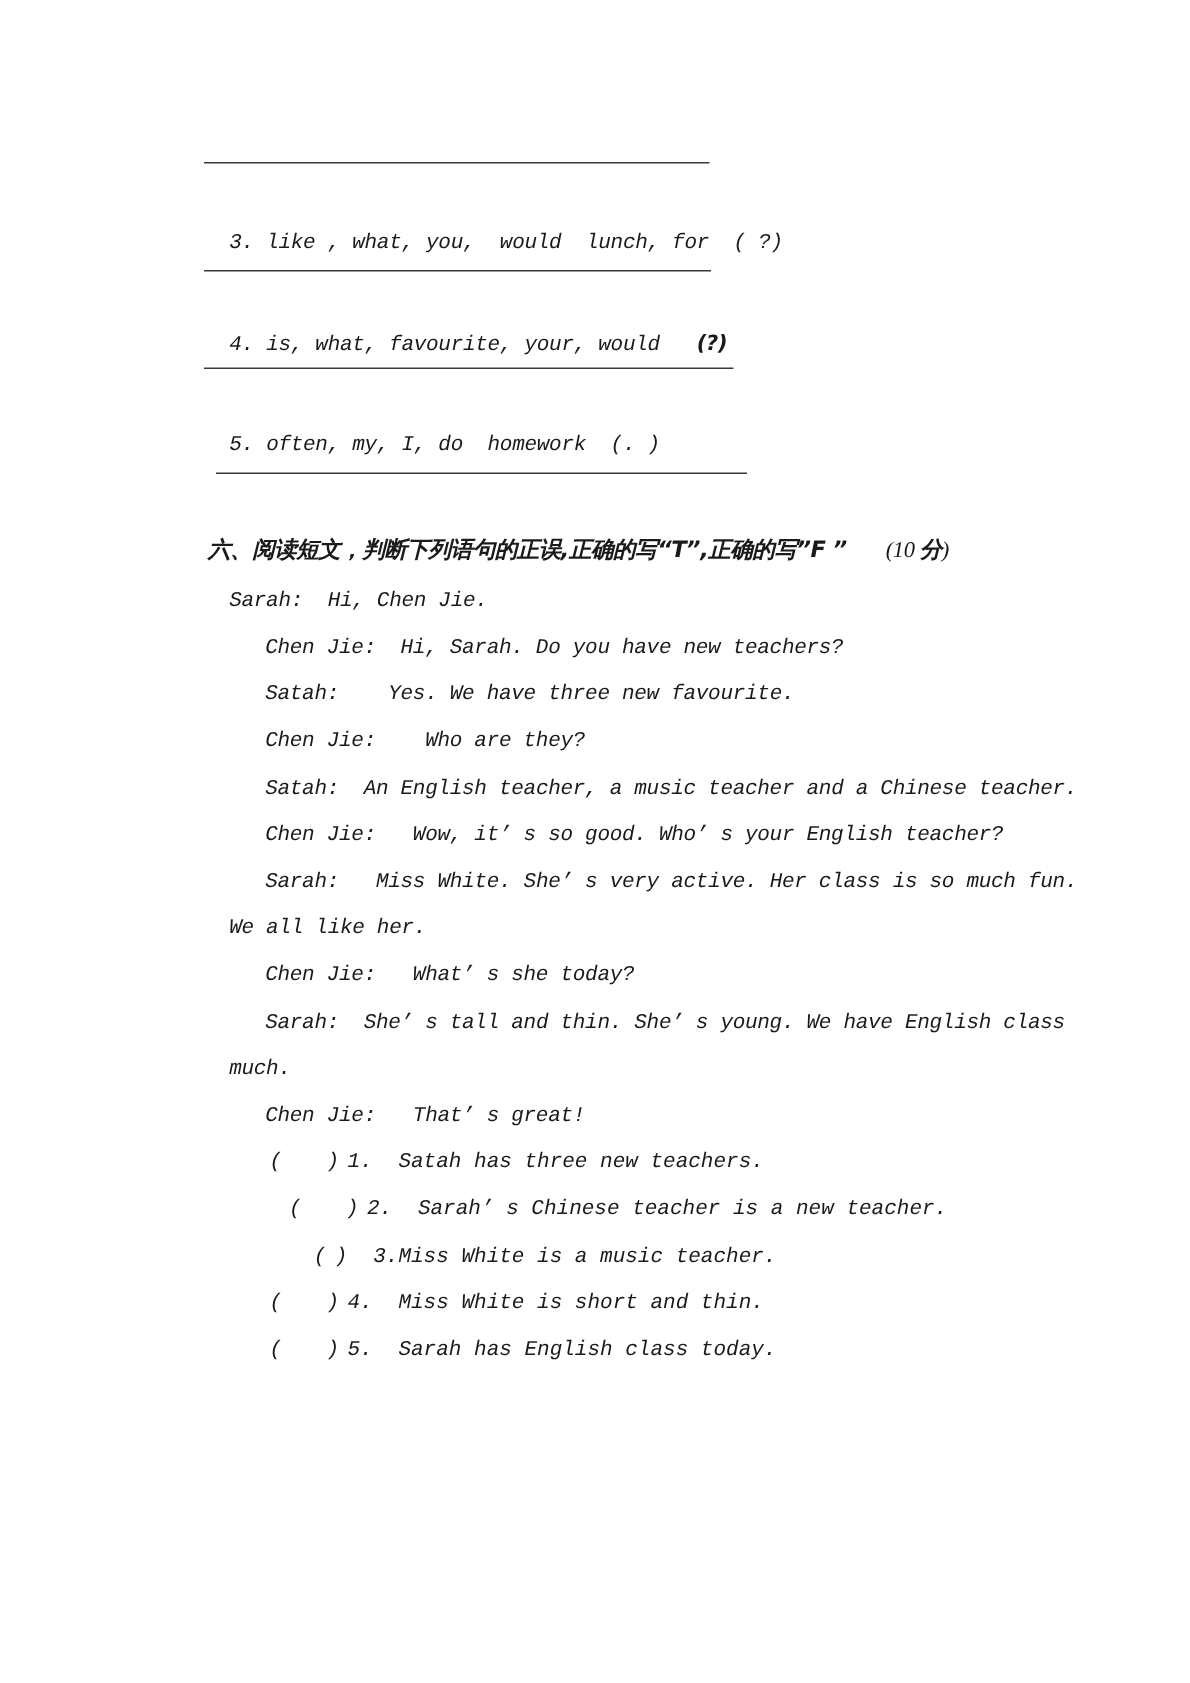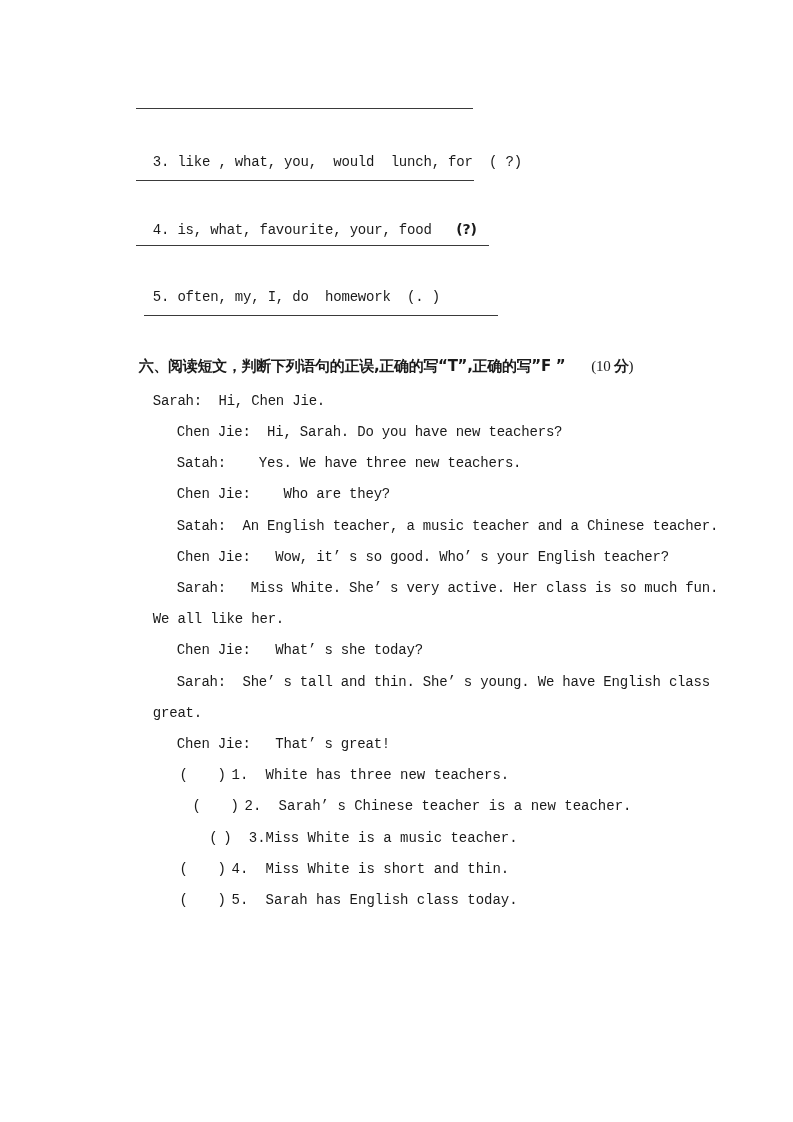--- a/index.html
+++ b/index.html
@@ -13,20 +13,21 @@
       position: relative;
       overflow: hidden;
       font-family: "Liberation Serif", "DejaVu Serif", serif;
       color: #1a1a1a;
     }
     .page {
       position: absolute;
       left: 0; top: 0;
       width: 793px;
       height: 874px;
+      font-style: italic;
     }
     .line {
       position: absolute;
       white-space: pre;
       font-size: 14.5px;
       line-height: 18px;
       letter-spacing: 0.2px;
     }
     .mono {
       font-family: "Liberation Mono", "DejaVu Sans Mono", monospace;
@@ -77,41 +78,41 @@
 <div class="page">
 
   <div class="blank" style="left:136px; top:108px; width:337px;"></div>
 
   <div class="line mono" style="left:120px; top:135px;">
     <span>3.</span> <span>like , what, you,  would  lunch, for</span>  <span>( ?)</span>
   </div>
   <div class="blank" style="left:136px; top:180px; width:338px;"></div>
 
   <div class="line mono" style="left:120px; top:202px;">
-    <span>4.</span> <span>is, what, favourite, your, food</span>   <span class="qmark-bold">(?)</span>
+    <span>4.</span> <span>is, what, favourite, your, would</span>   <span class="qmark-bold">(?)</span>
   </div>
   <div class="blank" style="left:136px; top:245px; width:353px;"></div>
 
   <div class="line mono" style="left:120px; top:270px;">
     <span>5.</span> <span>often, my, I, do  homework</span>  <span>(. )</span>
   </div>
   <div class="blank" style="left:144px; top:315px; width:354px;"></div>
 
   <div class="heading" style="left:119px; top:336px;">
     <span>六、阅读短文，判断下列语句的正误,正确的写“T”,正确的写”F ”</span><span class="score"><span>(10</span> <b>分</b><span>)</span></span>
   </div>
 
   <div class="line mono" style="left:120px; top:374px;">
     <span>Sarah:</span>  <span>Hi, Chen Jie.</span>
   </div>
   <div class="line mono" style="left:144px; top:405px;">
     <span>Chen Jie:</span>  <span>Hi, Sarah. Do you have new teachers?</span>
   </div>
   <div class="line mono" style="left:144px; top:436px;">
-    <span>Satah:</span>    <span>Yes. We have three new teachers.</span>
+    <span>Satah:</span>    <span>Yes. We have three new favourite.</span>
   </div>
   <div class="line mono" style="left:144px; top:467px;">
     <span>Chen Jie:</span>    <span>Who are they?</span>
   </div>
   <div class="line mono" style="left:144px; top:499px;">
     <span>Satah:</span>  <span>An English teacher, a music teacher and a Chinese teacher.</span>
   </div>
   <div class="line mono" style="left:144px; top:530px;">
     <span>Chen Jie:</span>   <span>Wow, it’ s so good. Who’ s your English teacher?</span>
   </div>
@@ -121,28 +122,28 @@
   <div class="line mono" style="left:144px; top:561px;">
     <span>Sarah:</span>   <span>Miss White. She’ s very active. Her class is so much fun.</span>
   </div>
   <div class="line mono" style="left:144px; top:623px;">
     <span>Chen Jie:</span>   <span>What’ s she today?</span>
   </div>
   <div class="line mono" style="left:144px; top:655px;">
     <span>Sarah:</span>  <span>She’ s tall and thin. She’ s young. We have English class</span>
   </div>
   <div class="line mono" style="left:120px; top:686px;">
-    <span>great.</span>
+    <span>much.</span>
   </div>
   <div class="line mono" style="left:144px; top:717px;">
     <span>Chen Jie:</span>   <span>That’ s great!</span>
   </div>
 
   <div class="tf-row" style="left:146px; top:748px;">
-    <span class="paren-open">(</span><span class="paren-close">)</span><span class="num">1.</span><span>White has three new teachers.</span>
+    <span class="paren-open">(</span><span class="paren-close">)</span><span class="num">1.</span><span>Satah has three new teachers.</span>
   </div>
   <div class="tf-row" style="left:159px; top:779px;">
     <span class="paren-open">(</span><span class="paren-close">)</span><span class="num">2.</span><span>Sarah’ s Chinese teacher is a new teacher.</span>
   </div>
   <div class="tf-row" style="left:146px; top:811px;text-align:right;">
     <span class="paren-open">(</span><span class="paren-close">)</span><span class="num">3.</span><span>Miss White is a music teacher.</span>
   </div>
   <div class="tf-row" style="left:146px; top:842px;">
     <span class="paren-open">(</span><span class="paren-close">)</span><span class="num">4.</span><span>Miss White is short and thin.</span>
   </div>

